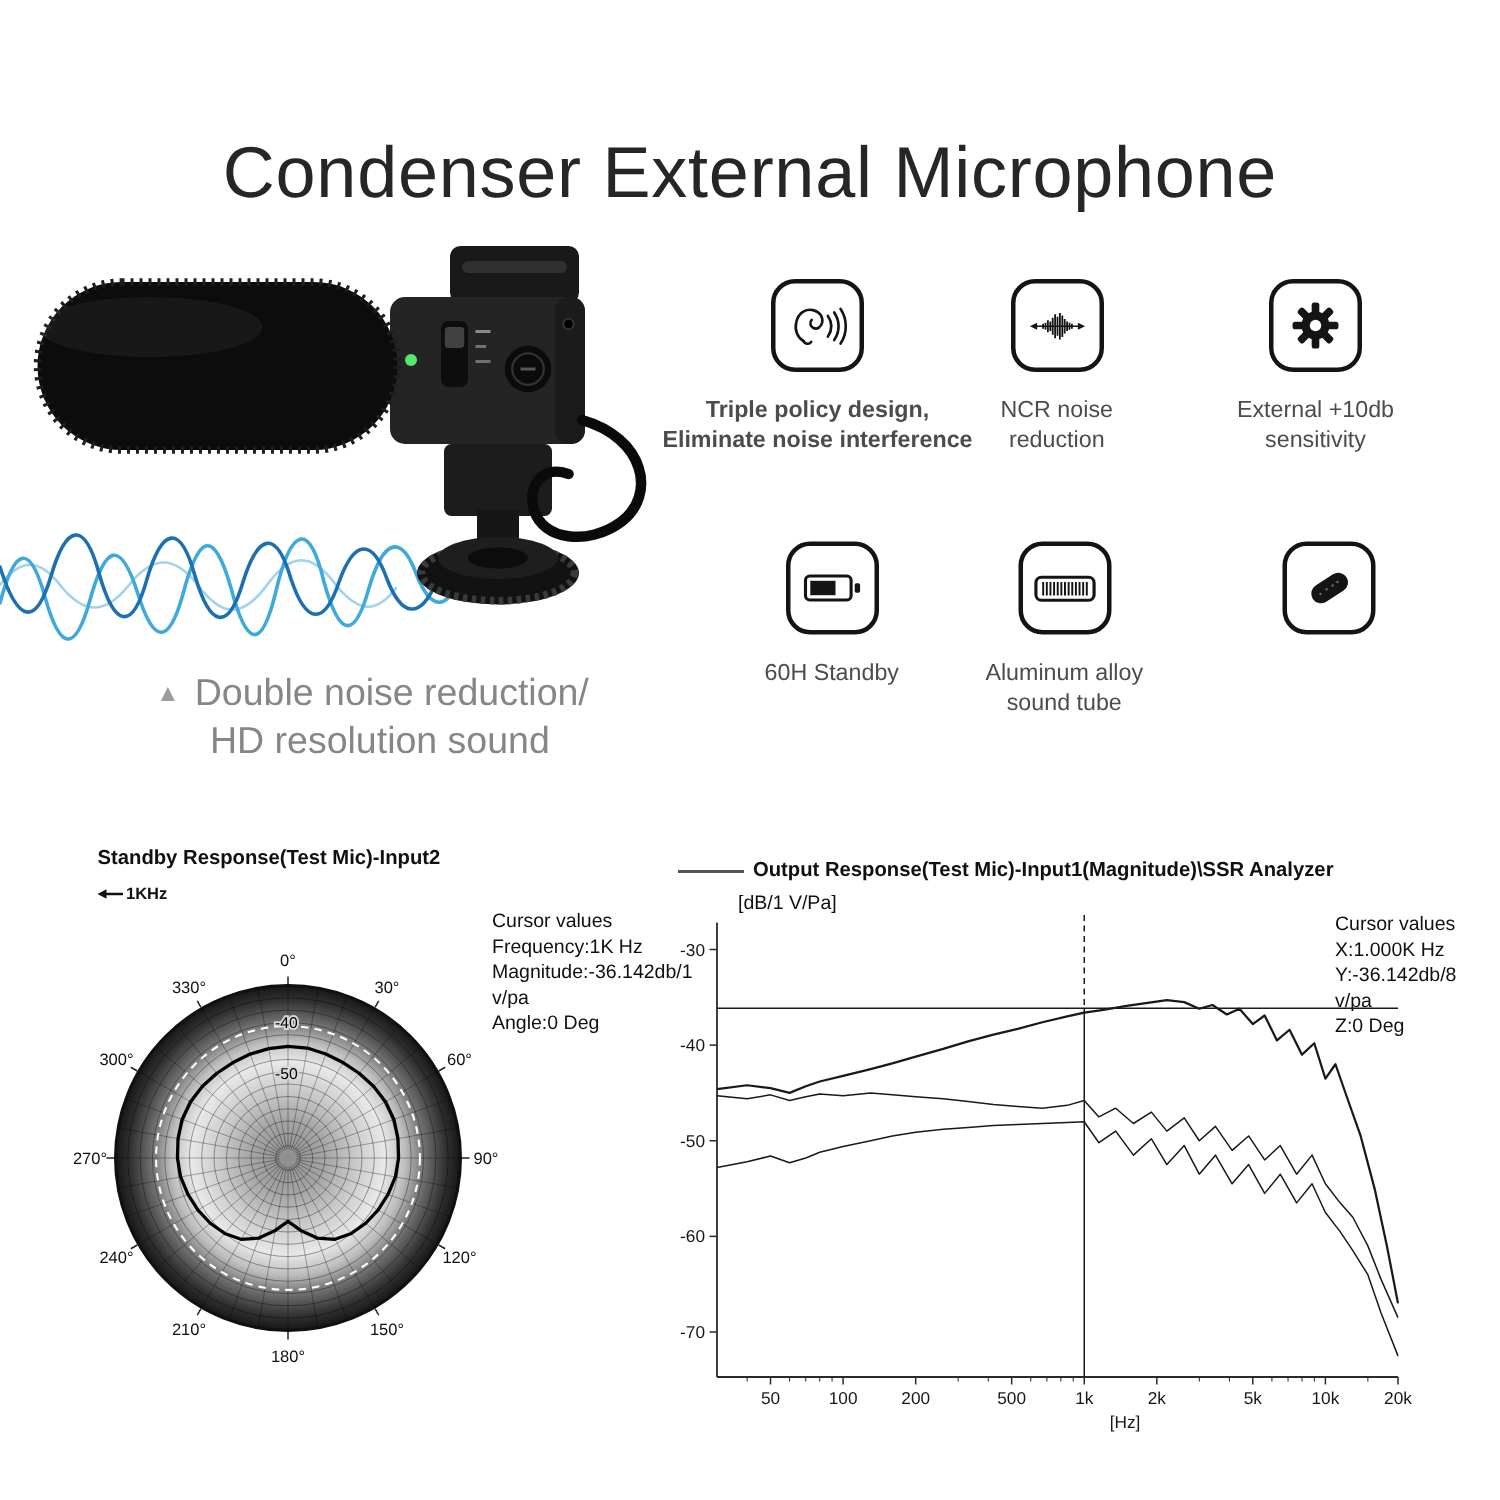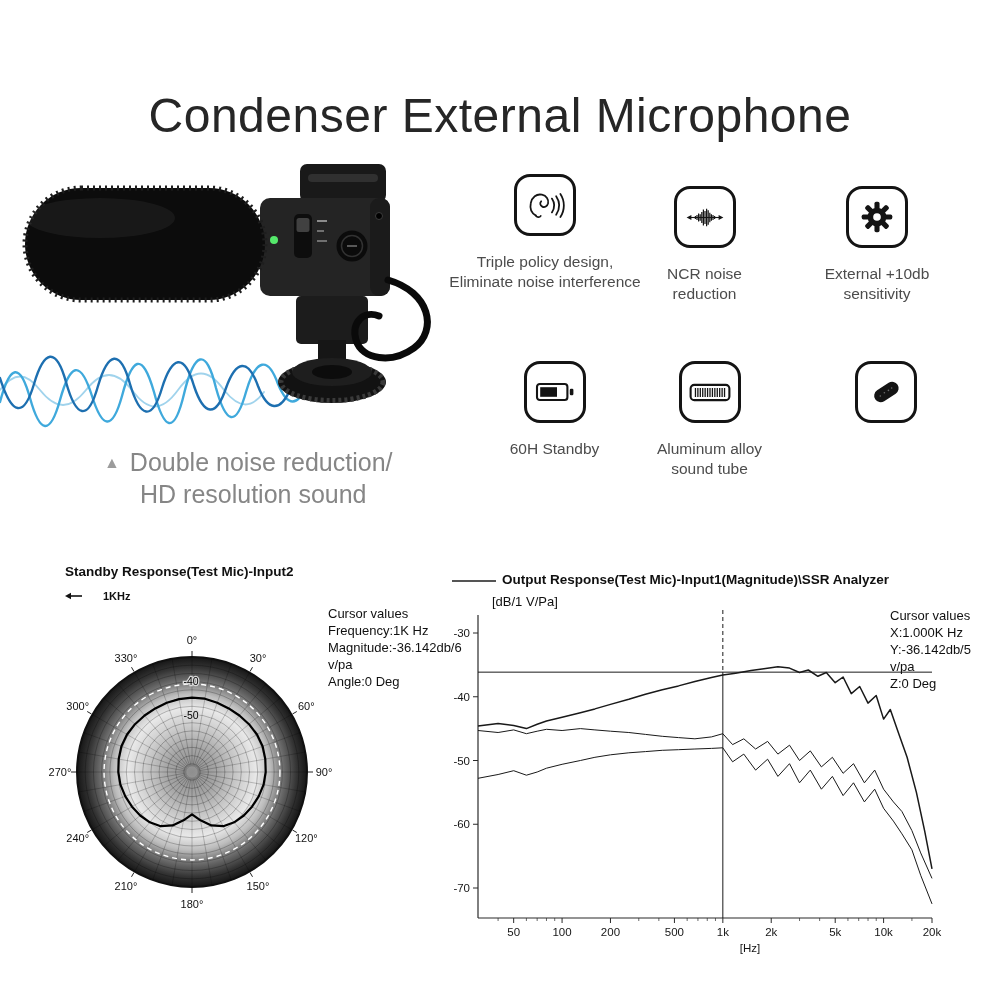--- a/index.html
+++ b/index.html
@@ -13,21 +13,21 @@
   .caption .l2{display:block;margin-left:36px;}
   .feature{position:absolute;text-align:center;}
   .icon-box{width:56px;height:56px;border:3px solid #141414;border-radius:16px;margin:0 auto 16px;
     display:flex;align-items:center;justify-content:center;background:#fff;}
   .feature .lbl{font-size:15.5px;color:#4c4c4c;line-height:1.32;}
   .feature .lbl span{display:block;}
   .chart-block{position:absolute;}
   .chart-title{position:absolute;font-weight:bold;font-size:13.5px;color:#101010;white-space:nowrap;}
   .small{font-size:13px;color:#101010;line-height:1.3;padding-left:36px;}
   .cursor{position:absolute;}
-  .legend{position:absolute;font-size:11px;font-weight:bold;color:#101010;display:flex;align-items:center;gap:20px;}
+  .legend{position:absolute;font-size:11px;font-weight:bold;color:#101010;display:flex;align-items:center;gap:1px;}
   .prefix-line{position:absolute;height:2px;background:#555;}
   .unit-label{position:absolute;}
   svg{font-family:"Liberation Sans",sans-serif;}
 </style>
 </head>
 <body>
 
 <div class="page">
 
   <h1 class="main-title">Condenser External Microphone</h1>
@@ -72,21 +72,21 @@
         <ellipse cx="100" cy="68" rx="75" ry="20" fill="rgba(255,255,255,0.05)"></ellipse>
       </g>
     </svg>
   </div>
 
   <div class="caption">
     <div><span class="tri">▲</span><span>Double noise reduction/</span></div>
     <div class="l2">HD resolution sound</div>
   </div>
 
-  <div class="feature" style="left:430px;top:174px;width:230px;">
+  <div class="feature" style="left:430px;top:186px;width:230px;font-weight:bold;">
     <div class="icon-box">
       <svg viewBox="0 0 52 40" width="40" height="31">
         <g fill="none" stroke="#141414" stroke-width="2.3" stroke-linecap="round">
           <path d="M14,33 C9,30 6,24 7.5,17 C9,9 15,4.5 22,6 C28,7.3 31,12 30,17 C29,21 25.5,23 22.5,21.5 C19.5,20 19,16.5 21,14.5"></path>
           <path d="M14,33 C15,35.5 19,36 20.5,33.5"></path>
           <path d="M35,11 C39,17 39,23 35,29"></path>
           <path d="M40.5,8 C45.5,15.5 45.5,24.5 40.5,32"></path>
           <path d="M46,5 C52,14 52,26 46,35"></path>
         </g>
       </svg>
@@ -175,21 +175,21 @@
     <div class="legend" style="left:25px;top:30px;">
       <svg width="18" height="10" viewBox="0 0 18 10">
           <line x1="4" y1="5" x2="17" y2="5" stroke="#111" stroke-width="1.6"></line>
           <polygon points="0,5 6,1.8 6,8.2" fill="#111"></polygon>
         </svg>
       <span>1KHz</span>
     </div>
     <div class="cursor small" style="left:252px;top:46px;">
       <div>Cursor values</div>
       <div>Frequency:1K Hz</div>
-      <div>Magnitude:-36.142db/6 v/pa</div>
+      <div>Magnitude:-36.142db/1 v/pa</div>
       <div>Angle:0 Deg</div>
     </div>
     <svg id="polar-svg" style="position:absolute;left:5px;top:45px;" width="300" height="330" viewBox="0 0 300 330">
       <defs>
         <radialGradient id="polarGrad">
           <stop offset="0%" stop-color="#8e8e8e"></stop>
           <stop offset="22%" stop-color="#a6a6a6"></stop>
           <stop offset="42%" stop-color="#cfcfcf"></stop>
           <stop offset="56%" stop-color="#e8e8e8"></stop>
           <stop offset="68%" stop-color="#bdbdbd"></stop>
@@ -279,21 +279,21 @@
       </svg>
   </div>
 
   <div class="chart-block" style="left:450px;top:560px;width:548px;height:430px;">
     <div class="prefix-line" style="left:2px;top:20px;width:44px;"></div>
     <div class="chart-title" style="left:52px;top:12px;">Output Response(Test Mic)-Input1(Magnitude)\SSR Analyzer</div>
     <div class="unit-label small" style="left:6px;top:34px;">[dB/1 V/Pa]</div>
     <div class="cursor small" style="left:404px;top:48px;">
       <div>Cursor values</div>
       <div>X:1.000K Hz</div>
-      <div>Y:-36.142db/5 v/pa</div>
+      <div>Y:-36.142db/8 v/pa</div>
       <div>Z:0 Deg</div>
     </div>
     <svg id="freq-svg" style="position:absolute;left:0;top:45px;" width="548" height="365" viewBox="0 0 548 365">
         <line x1="28" y1="10" x2="28" y2="313" stroke="#2a2a2a" stroke-width="1.2"></line>
         <line x1="28" y1="313" x2="482" y2="313" stroke="#2a2a2a" stroke-width="1.2"></line>
         <line x1="23" y1="28" x2="28" y2="28" stroke="#2a2a2a" stroke-width="1"></line>
         <text x="20" y="32" text-anchor="end" font-size="11.5" fill="#161616">-30</text>
         <line x1="23" y1="91.75" x2="28" y2="91.75" stroke="#2a2a2a" stroke-width="1"></line>
         <text x="20" y="95.75" text-anchor="end" font-size="11.5" fill="#161616">-40</text>
         <line x1="23" y1="155.5" x2="28" y2="155.5" stroke="#2a2a2a" stroke-width="1"></line>

